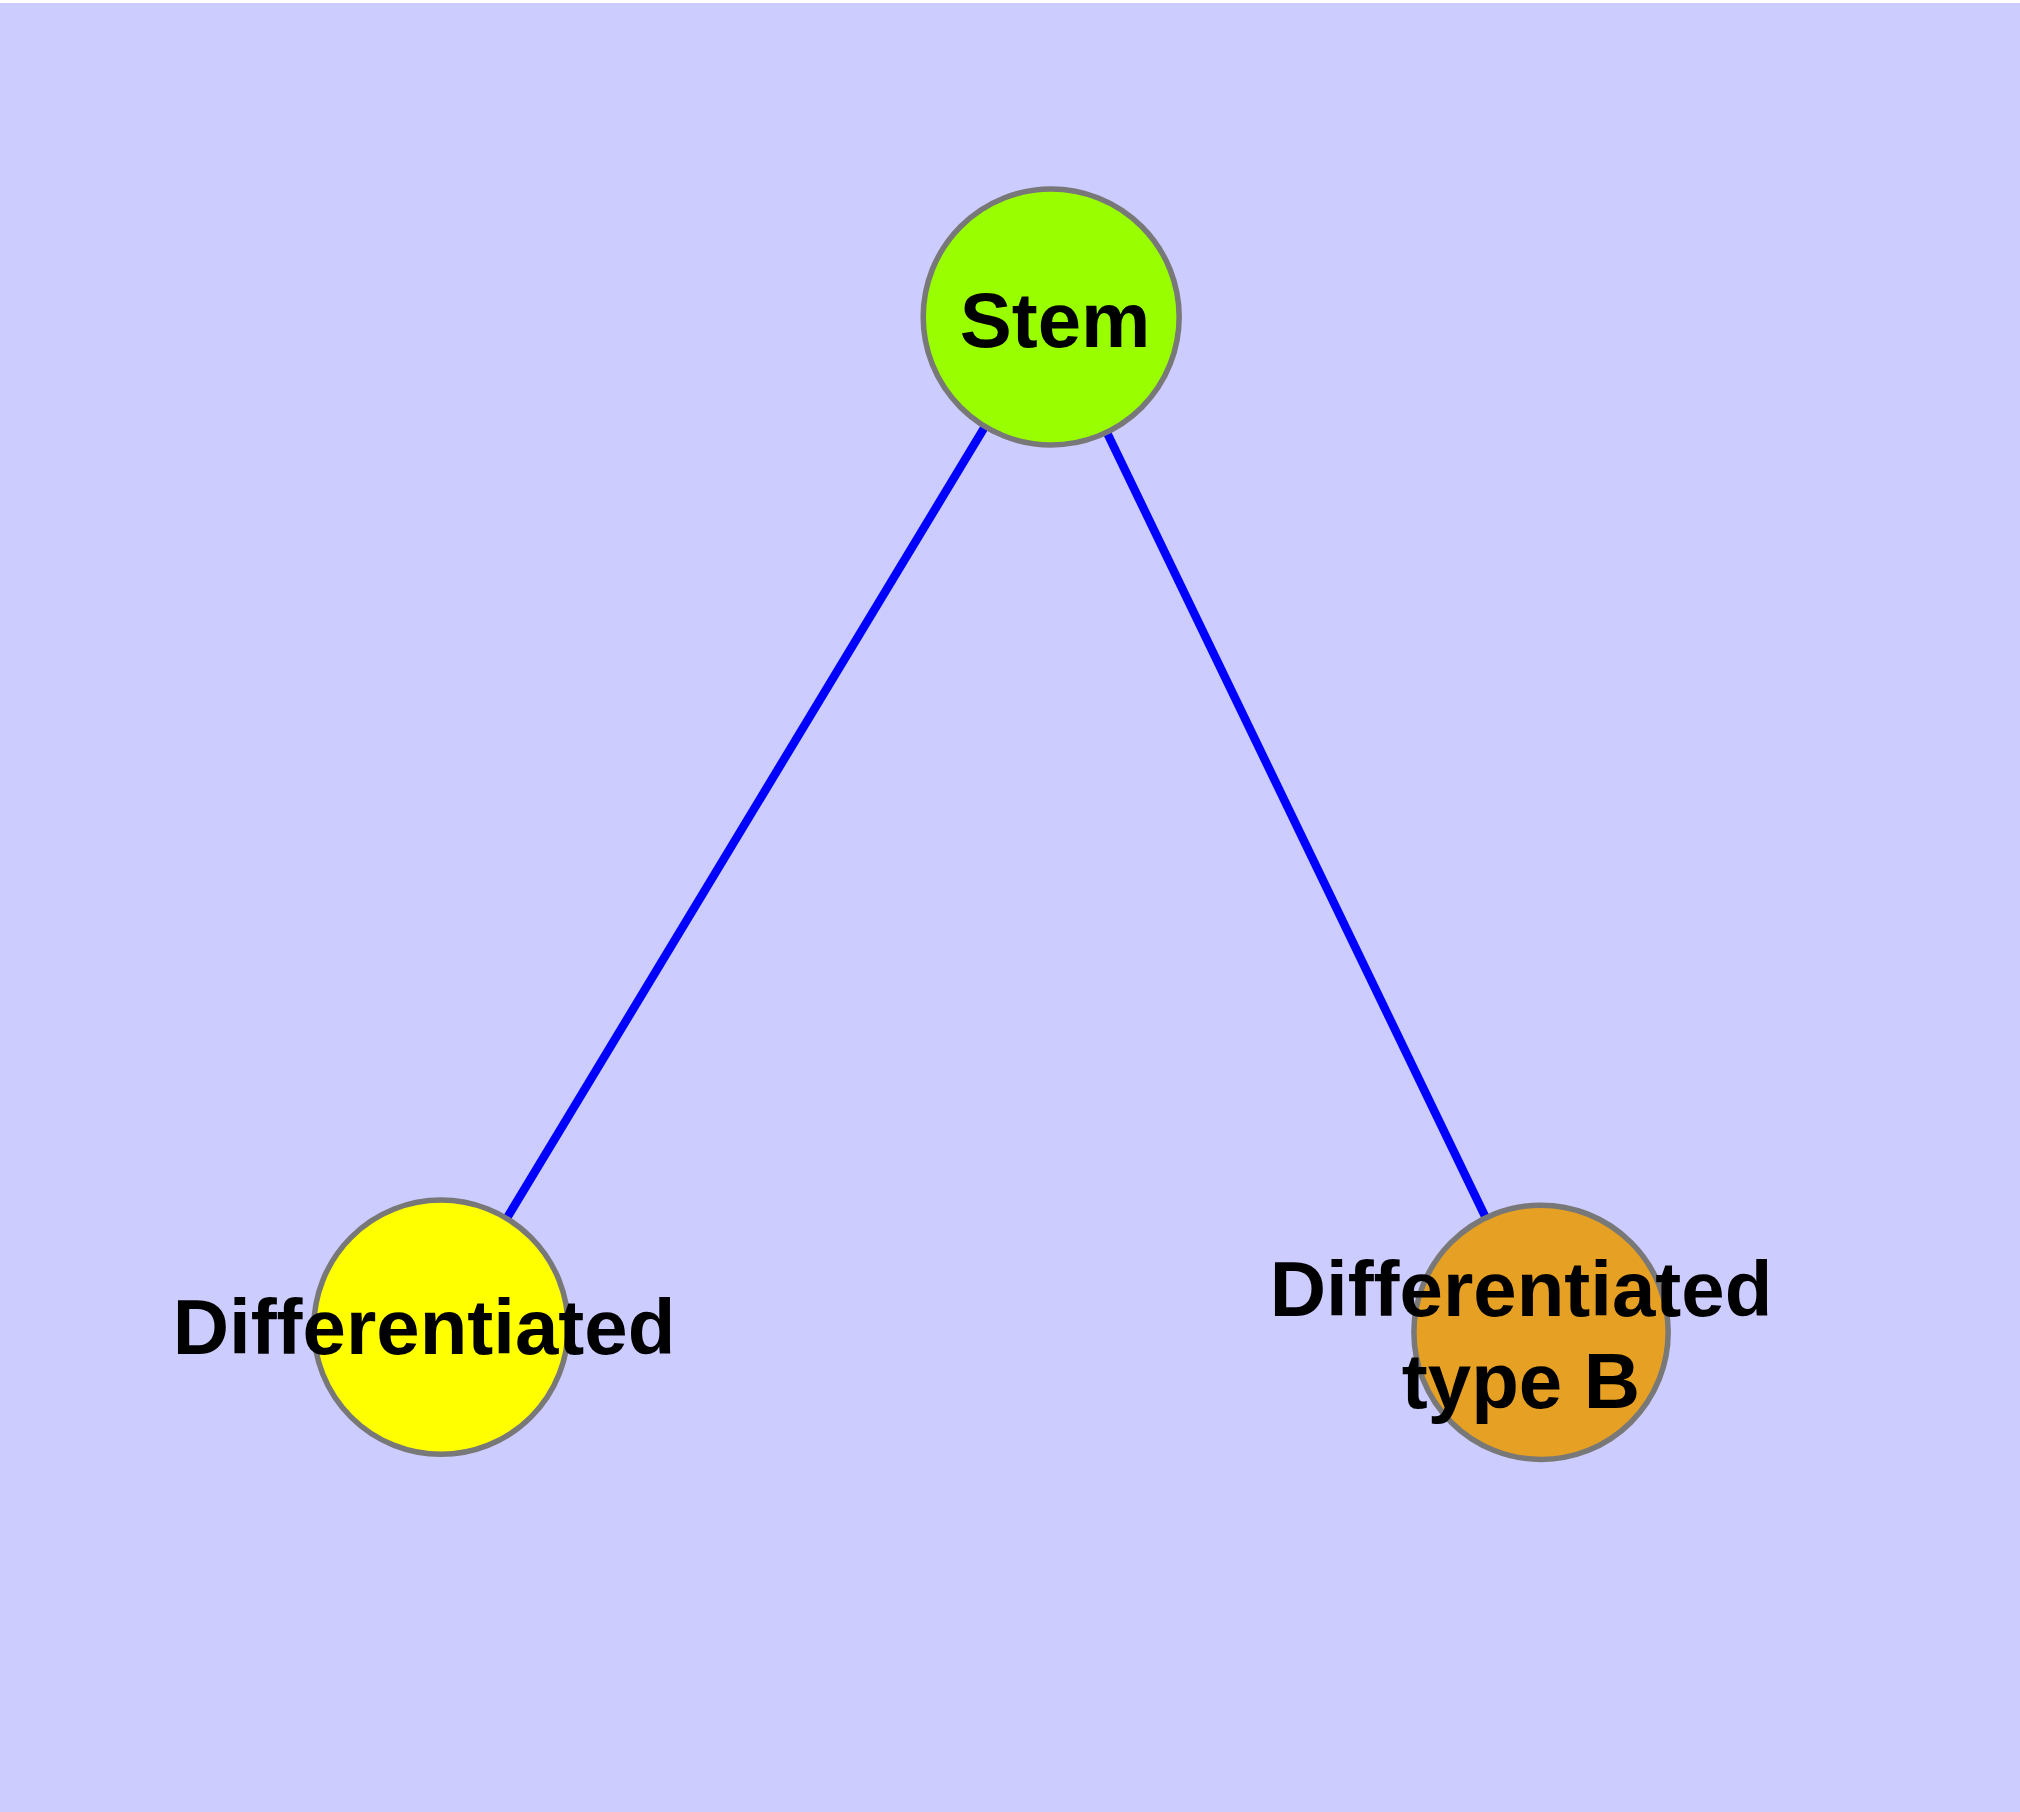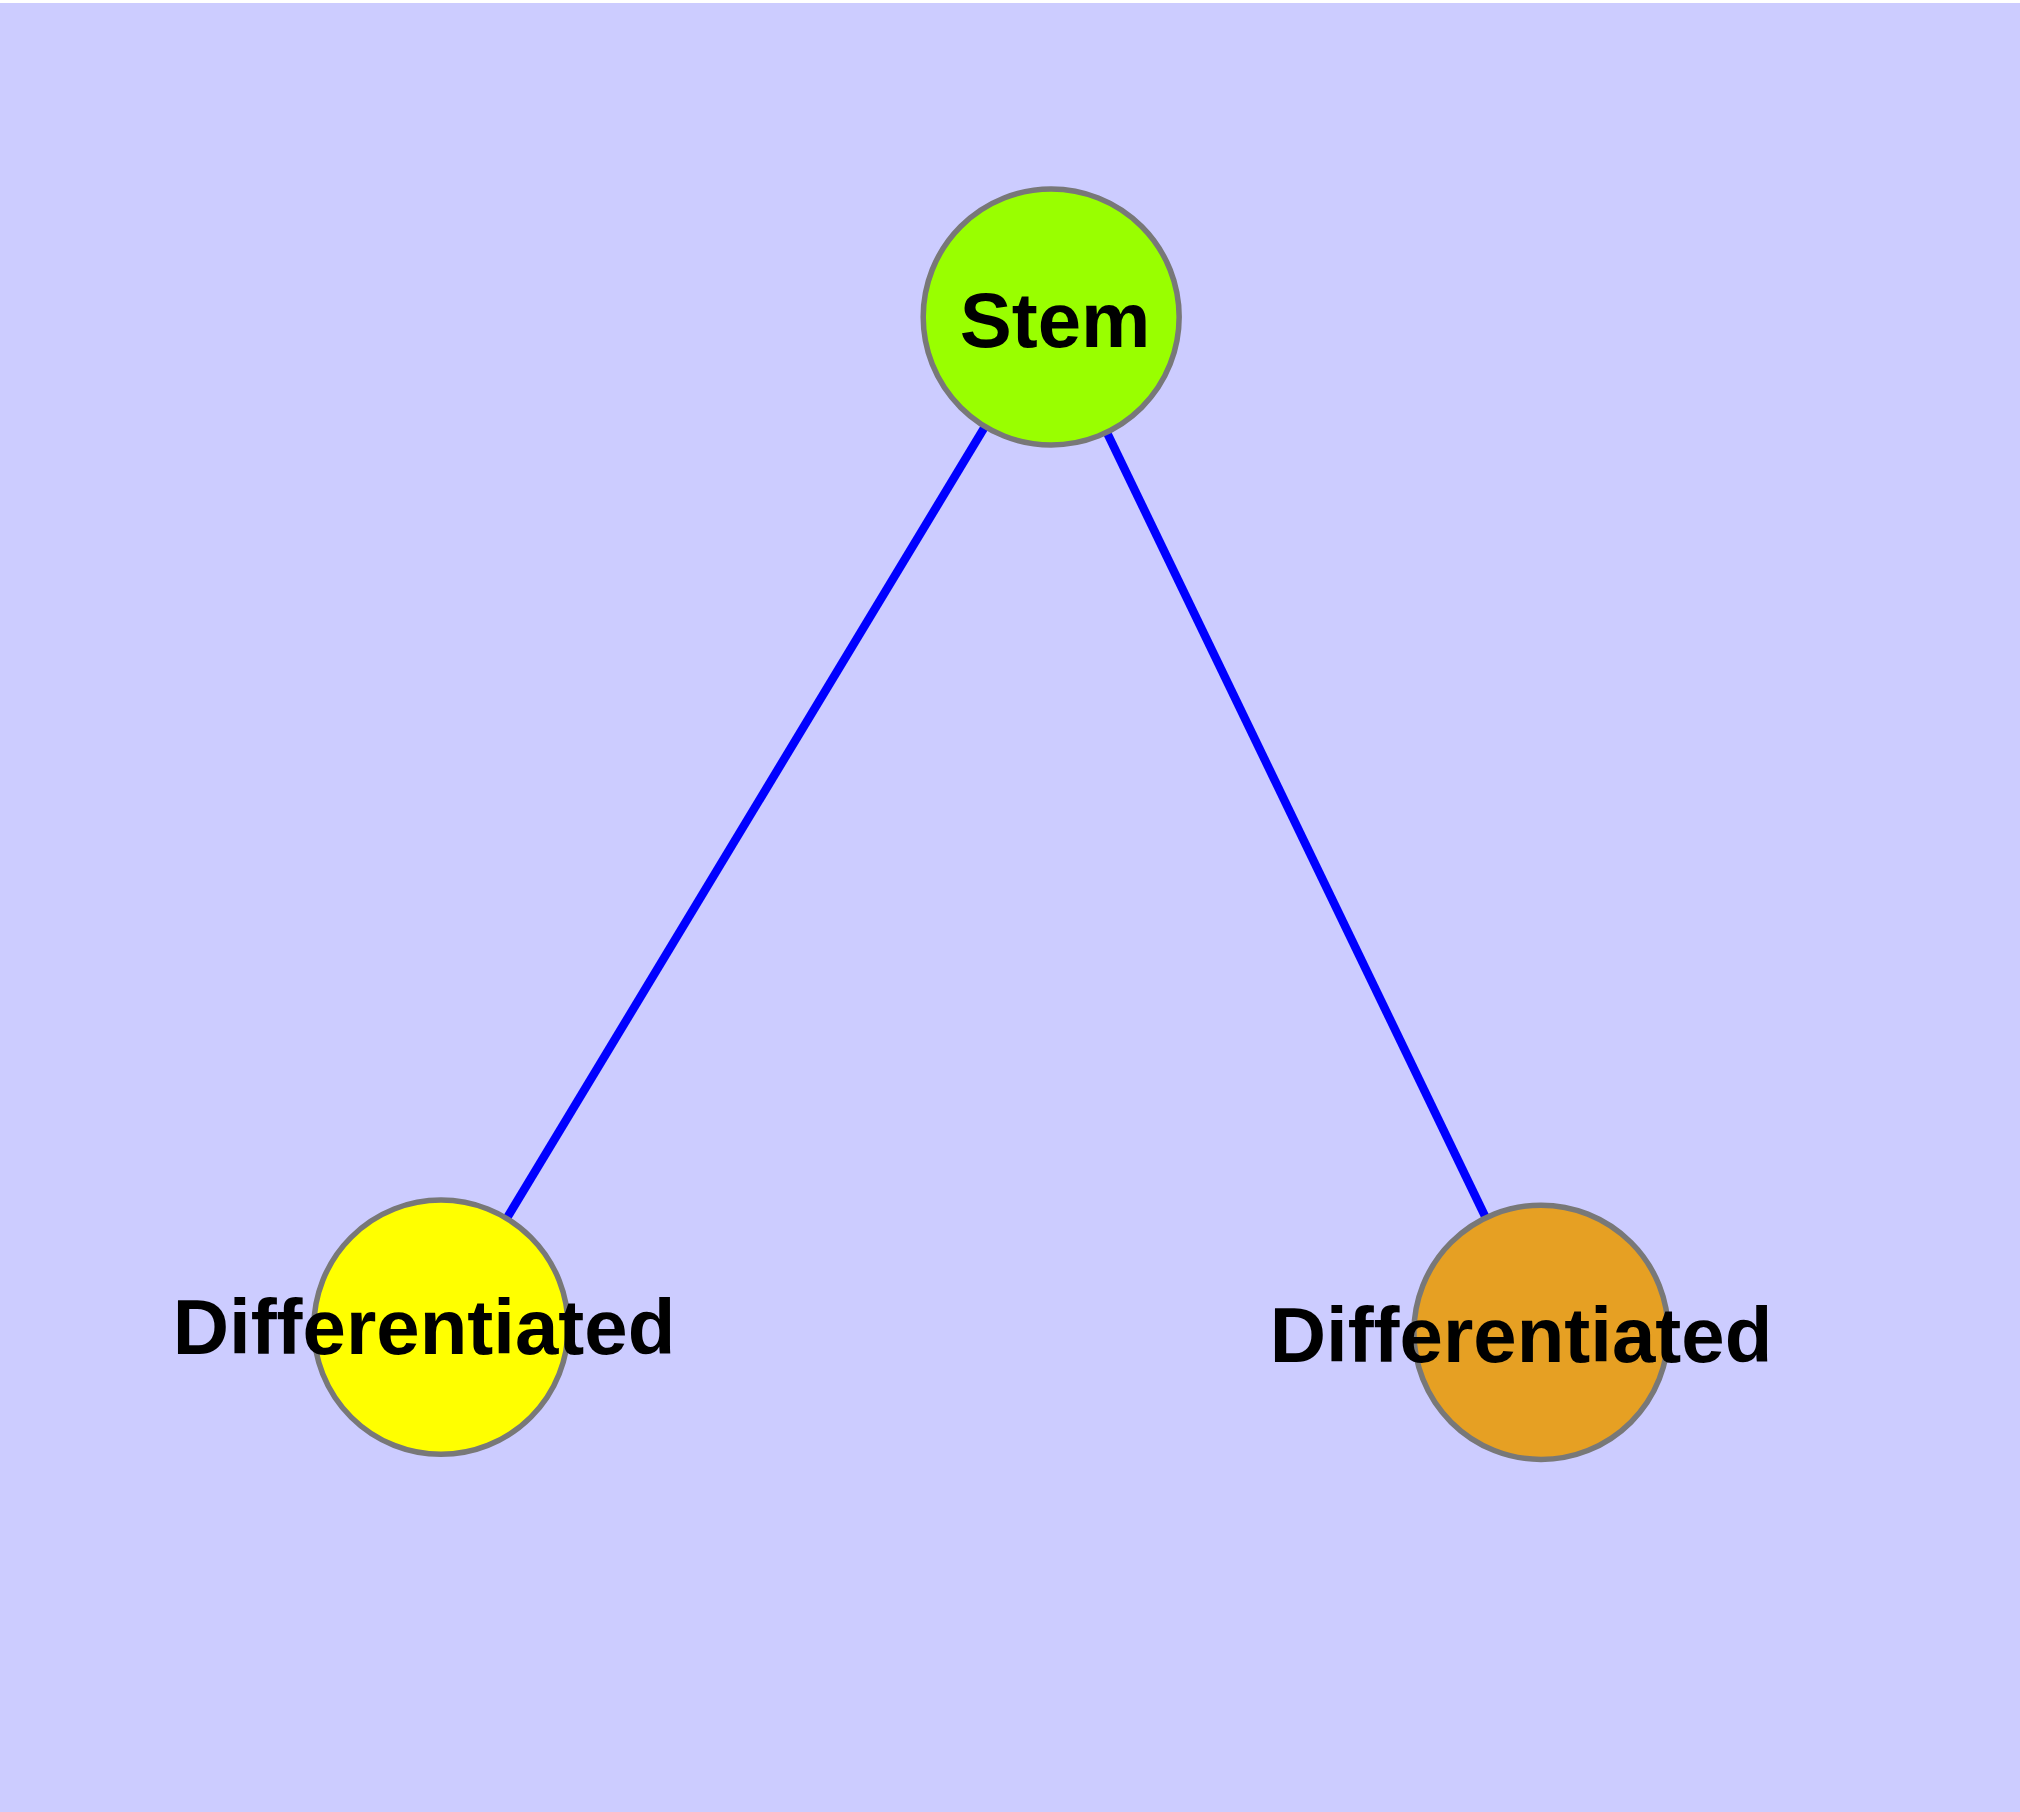--- a/index.html
+++ b/index.html
@@ -74,19 +74,20 @@
     <div class="node-label" style="left:1055px; top:320px;">
       <span class="label-line">Stem</span>
     </div>
 
     <div class="node-label" style="left:424px; top:1327px;">
       <span class="label-line">Differentiated</span>
     </div>
 
     <div class="node-label" style="left:1521px; top:1335px;">
       <span class="label-line">Differentiated</span>
+      <span class="label-line">type B</span>
     </div>
 
   </div>
 
   <div class="top-margin-strip"></div>
 </div>
 
 
 </body></html>

